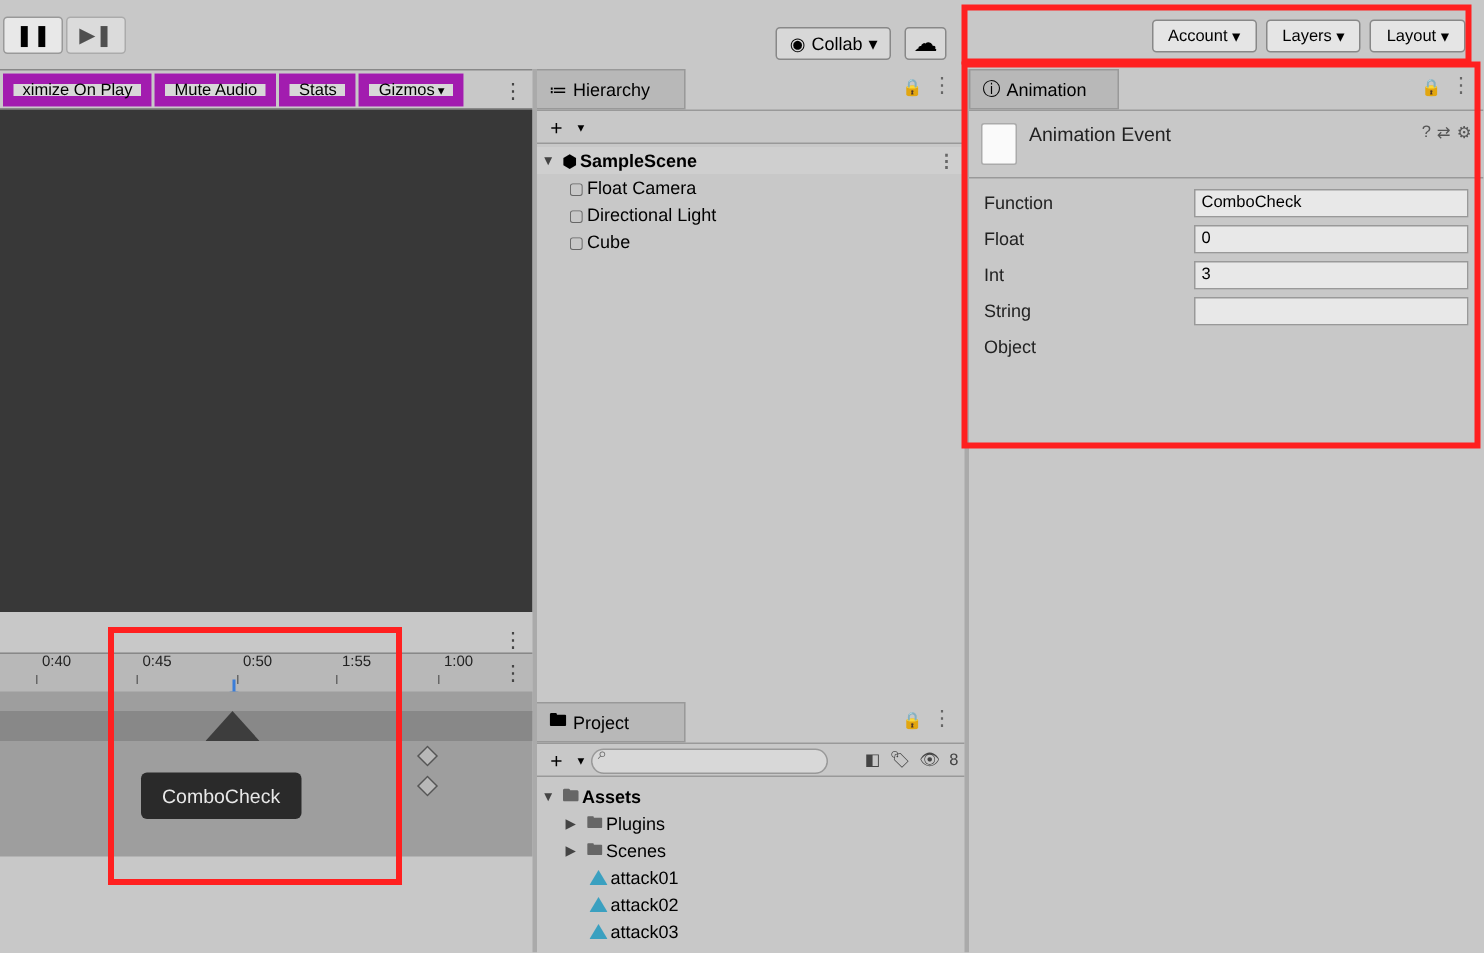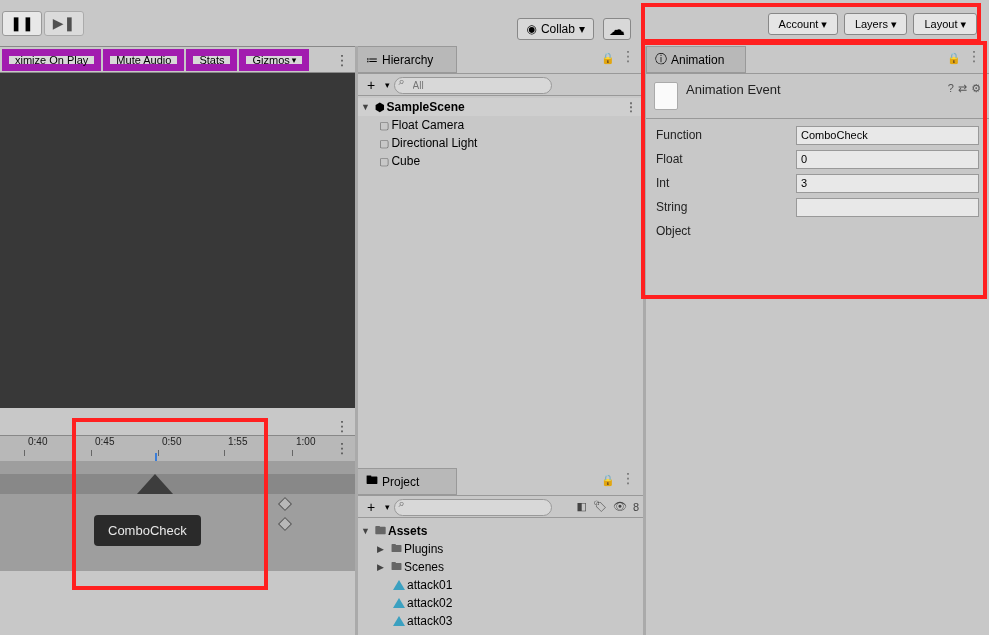--- a/index.html
+++ b/index.html
@@ -150,23 +150,20 @@
     <div class="panel-tab">
       <span>≔</span>
       <span>Hierarchy</span>
     </div>
     <span class="tab-lock">🔒</span>
     <span class="tab-dots">⋮</span>
   </div>
   <div class="search-row">
     <span class="plus-btn">+</span>
     <span style="font-size:9px;">▾</span>
-    <div class="search-wrap">
-      <input class="search-input" placeholder="All" style="">
-    </div>
   </div>
   <div class="tree">
     <div class="tree-row scene selected">
       <span class="arrow">▼</span>
       <span class="icon-unity">⬢</span>
       <span>SampleScene</span>
       <span class="scene-menu">⋮</span>
     </div>
     <div class="tree-row indent1">
       <span class="icon-cube">▢</span>

